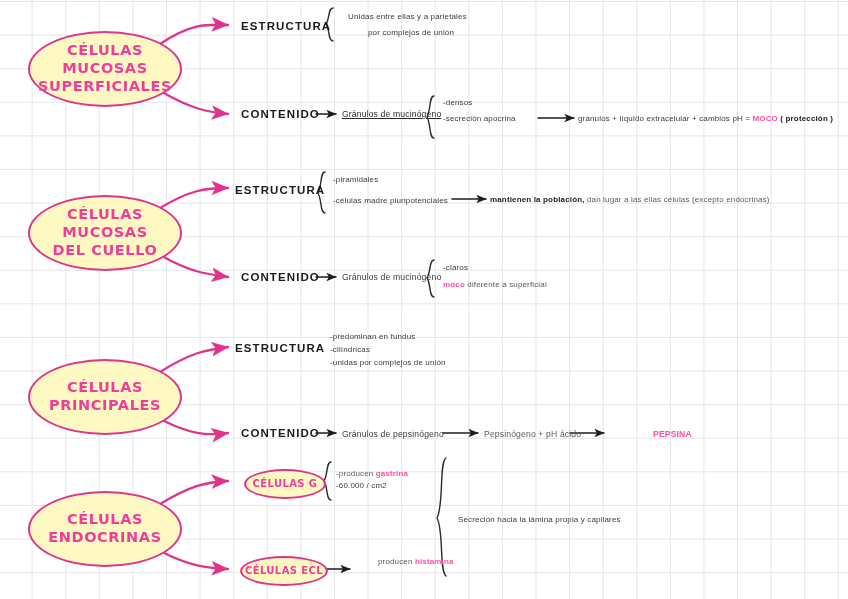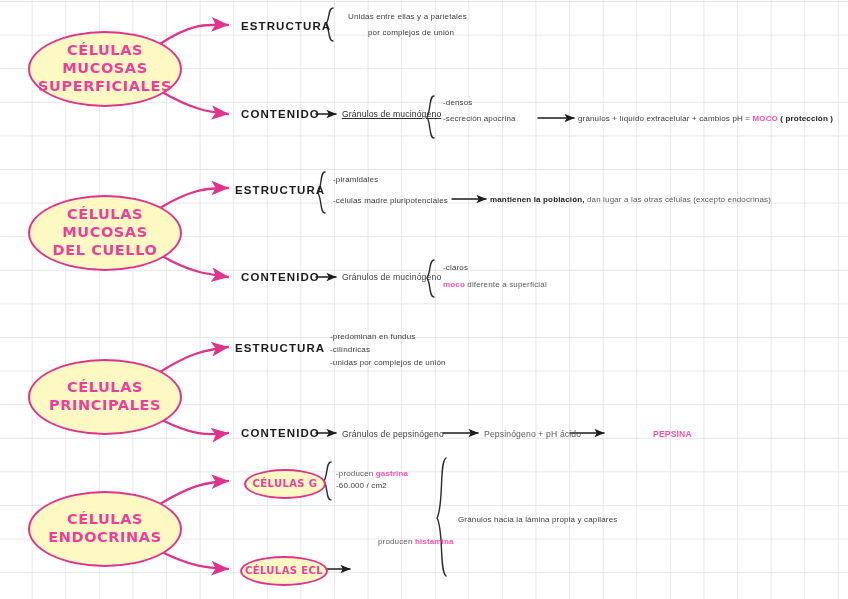--- a/index.html
+++ b/index.html
@@ -161,21 +161,21 @@
       <div>CÉLULAS MUCOSAS</div>
       <div>DEL CUELLO</div>
     </div>
   </div>
 
   <div class="seclabel" style="left:235px;top:184px;">ESTRUCTURA</div>
   <div class="note mid" style="left:333px;top:175px;">-piramidales</div>
   <div class="note mid" style="left:333px;top:196px;">-células madre pluripotenciales</div>
   <div class="note" style="left:490px;top:195px;">
     <span class="note dark" style="position:static;">mantienen la población,</span>
-    <span>dan lugar a las otras células (excepto endocrinas)</span>
+    <span>dan lugar a las ellas células (excepto endocrinas)</span>
   </div>
 
   <div class="seclabel" style="left:241px;top:271px;">CONTENIDO</div>
   <div class="note lg mid" style="left:342px;top:272px;">Gránulos de mucinógeno</div>
   <div class="note mid" style="left:443px;top:263px;">-claros</div>
   <div class="note" style="left:443px;top:280px;">
     <span class="inline-pink">moco</span>
     <span>diferente a superficial</span>
   </div>
 
@@ -208,20 +208,20 @@
   </div>
   <div class="note" style="left:336px;top:469px;">
     <span>-producen</span>
     <span class="inline-pink">gastrina</span>
   </div>
   <div class="note mid" style="left:336px;top:481px;">-60.000 / cm2</div>
 
   <div class="node small" style="left:240px;top:556px;width:84px;height:26px;">
     <span>CÉLULAS ECL</span>
   </div>
-  <div class="note" style="left:366px;top:537px;padding-left:12px;">
+  <div class="note" style="left:366px;top:557px;padding-left:12px;">
     <span>producen</span>
     <span class="inline-pink">histamina</span>
   </div>
 
-  <div class="note mid" style="left:458px;top:515px;">Gránulos hacia la lámina propia y capilares</div>
+  <div class="note mid" style="left:458px;top:515px;">Secreción hacia la lámina propia y capilares</div>
 
 </div>
 
 </body></html>

